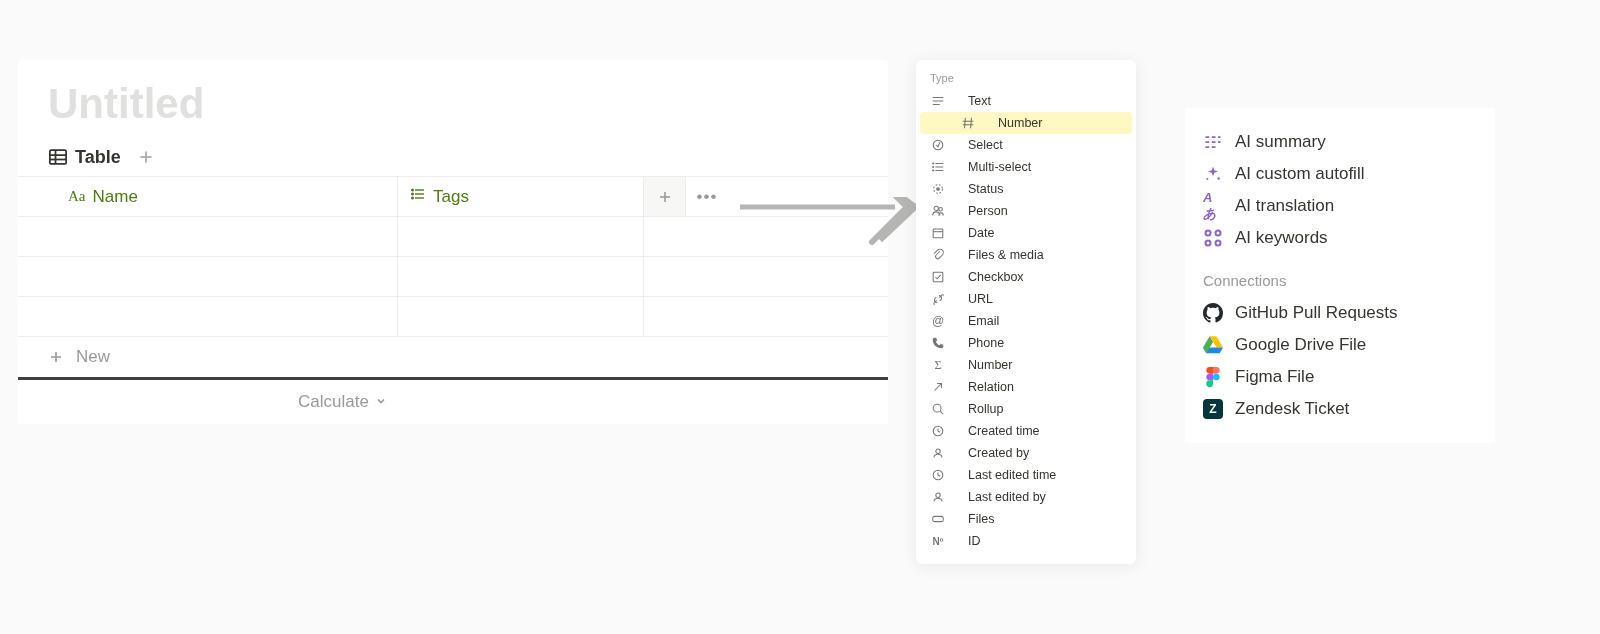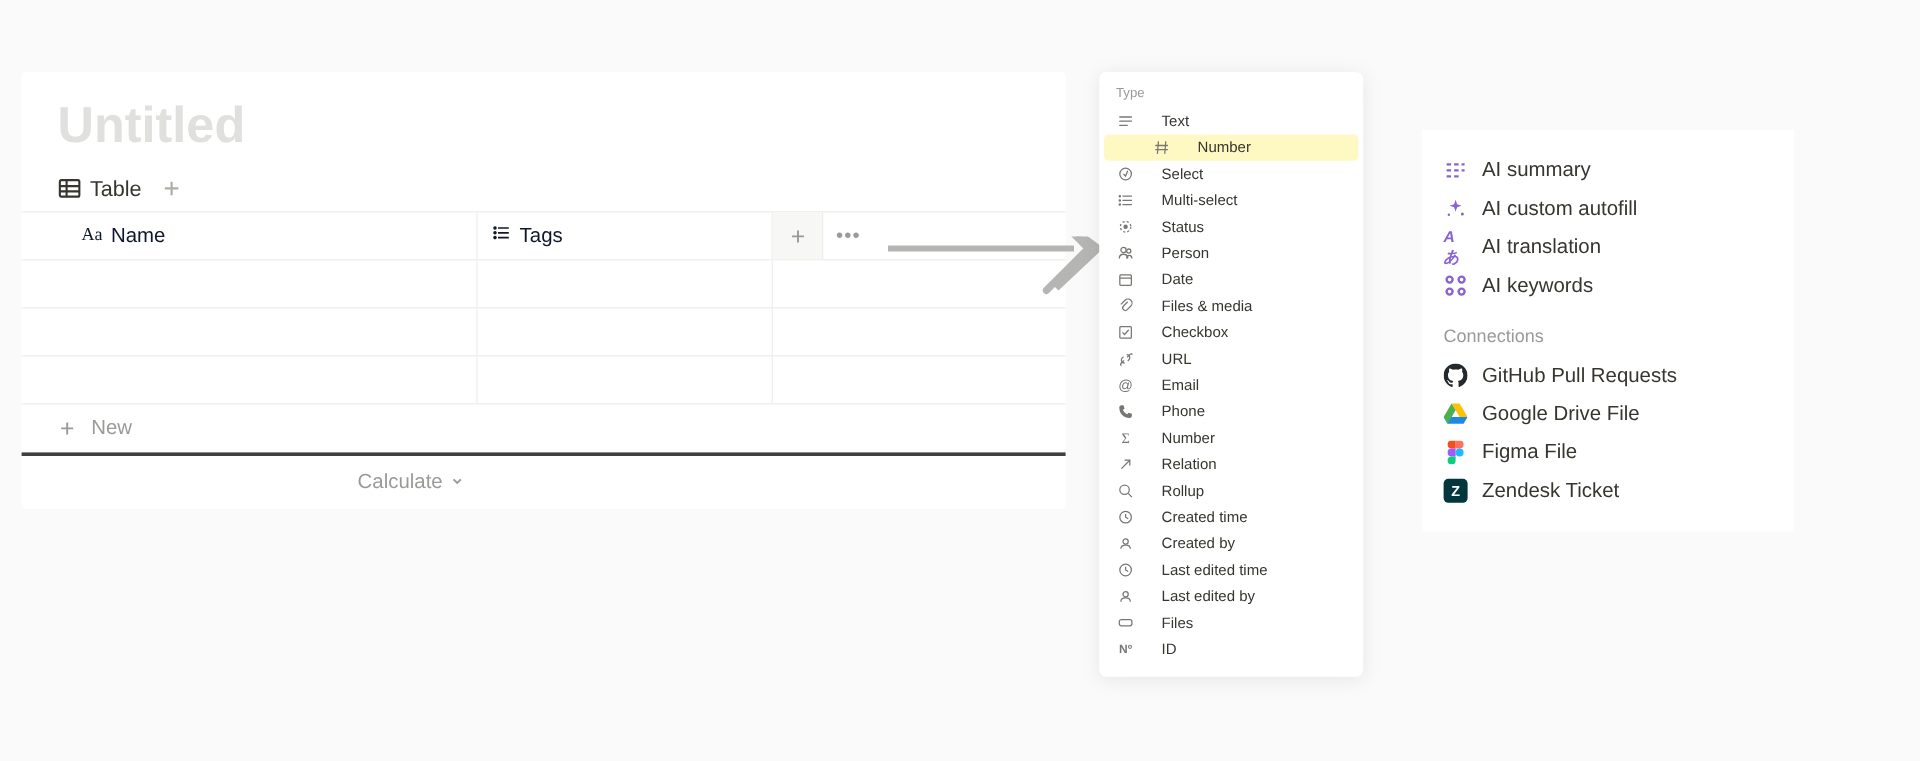--- a/index.html
+++ b/index.html
@@ -35,21 +35,21 @@
       align-items: center;
       gap: 14px;
       padding: 0 30px 8px;
     }
 
     .tab {
       display: flex;
       align-items: center;
       gap: 7px;
       font-size: 18px;
-      font-weight: 400;
+      font-weight: 700;
       color: #37352f;
     }
 
     .tab-icon svg { display: block; }
 
     .tab-plus {
       color: #aeaca6;
       font-size: 20px;
       display:flex;
       align-items:center;
@@ -66,21 +66,21 @@
       display: flex;
       height: 40px;
       border-bottom: 1px solid #ededec;
     }
 
     .col {
       display: flex;
       align-items: center;
       gap: 7px;
       padding: 0 12px;
-      color: #0f172a;
+      color: #4d7c0f;
       font-size: 17px;
       border-right: 1px solid #ededec;
     }
     .col-name { width: 380px; padding-left: 50px; }
     .col-tags { width: 246px; }
     .col-add {
       width: 42px;
       justify-content: center;
       background: #f7f7f5;
       cursor: pointer;

